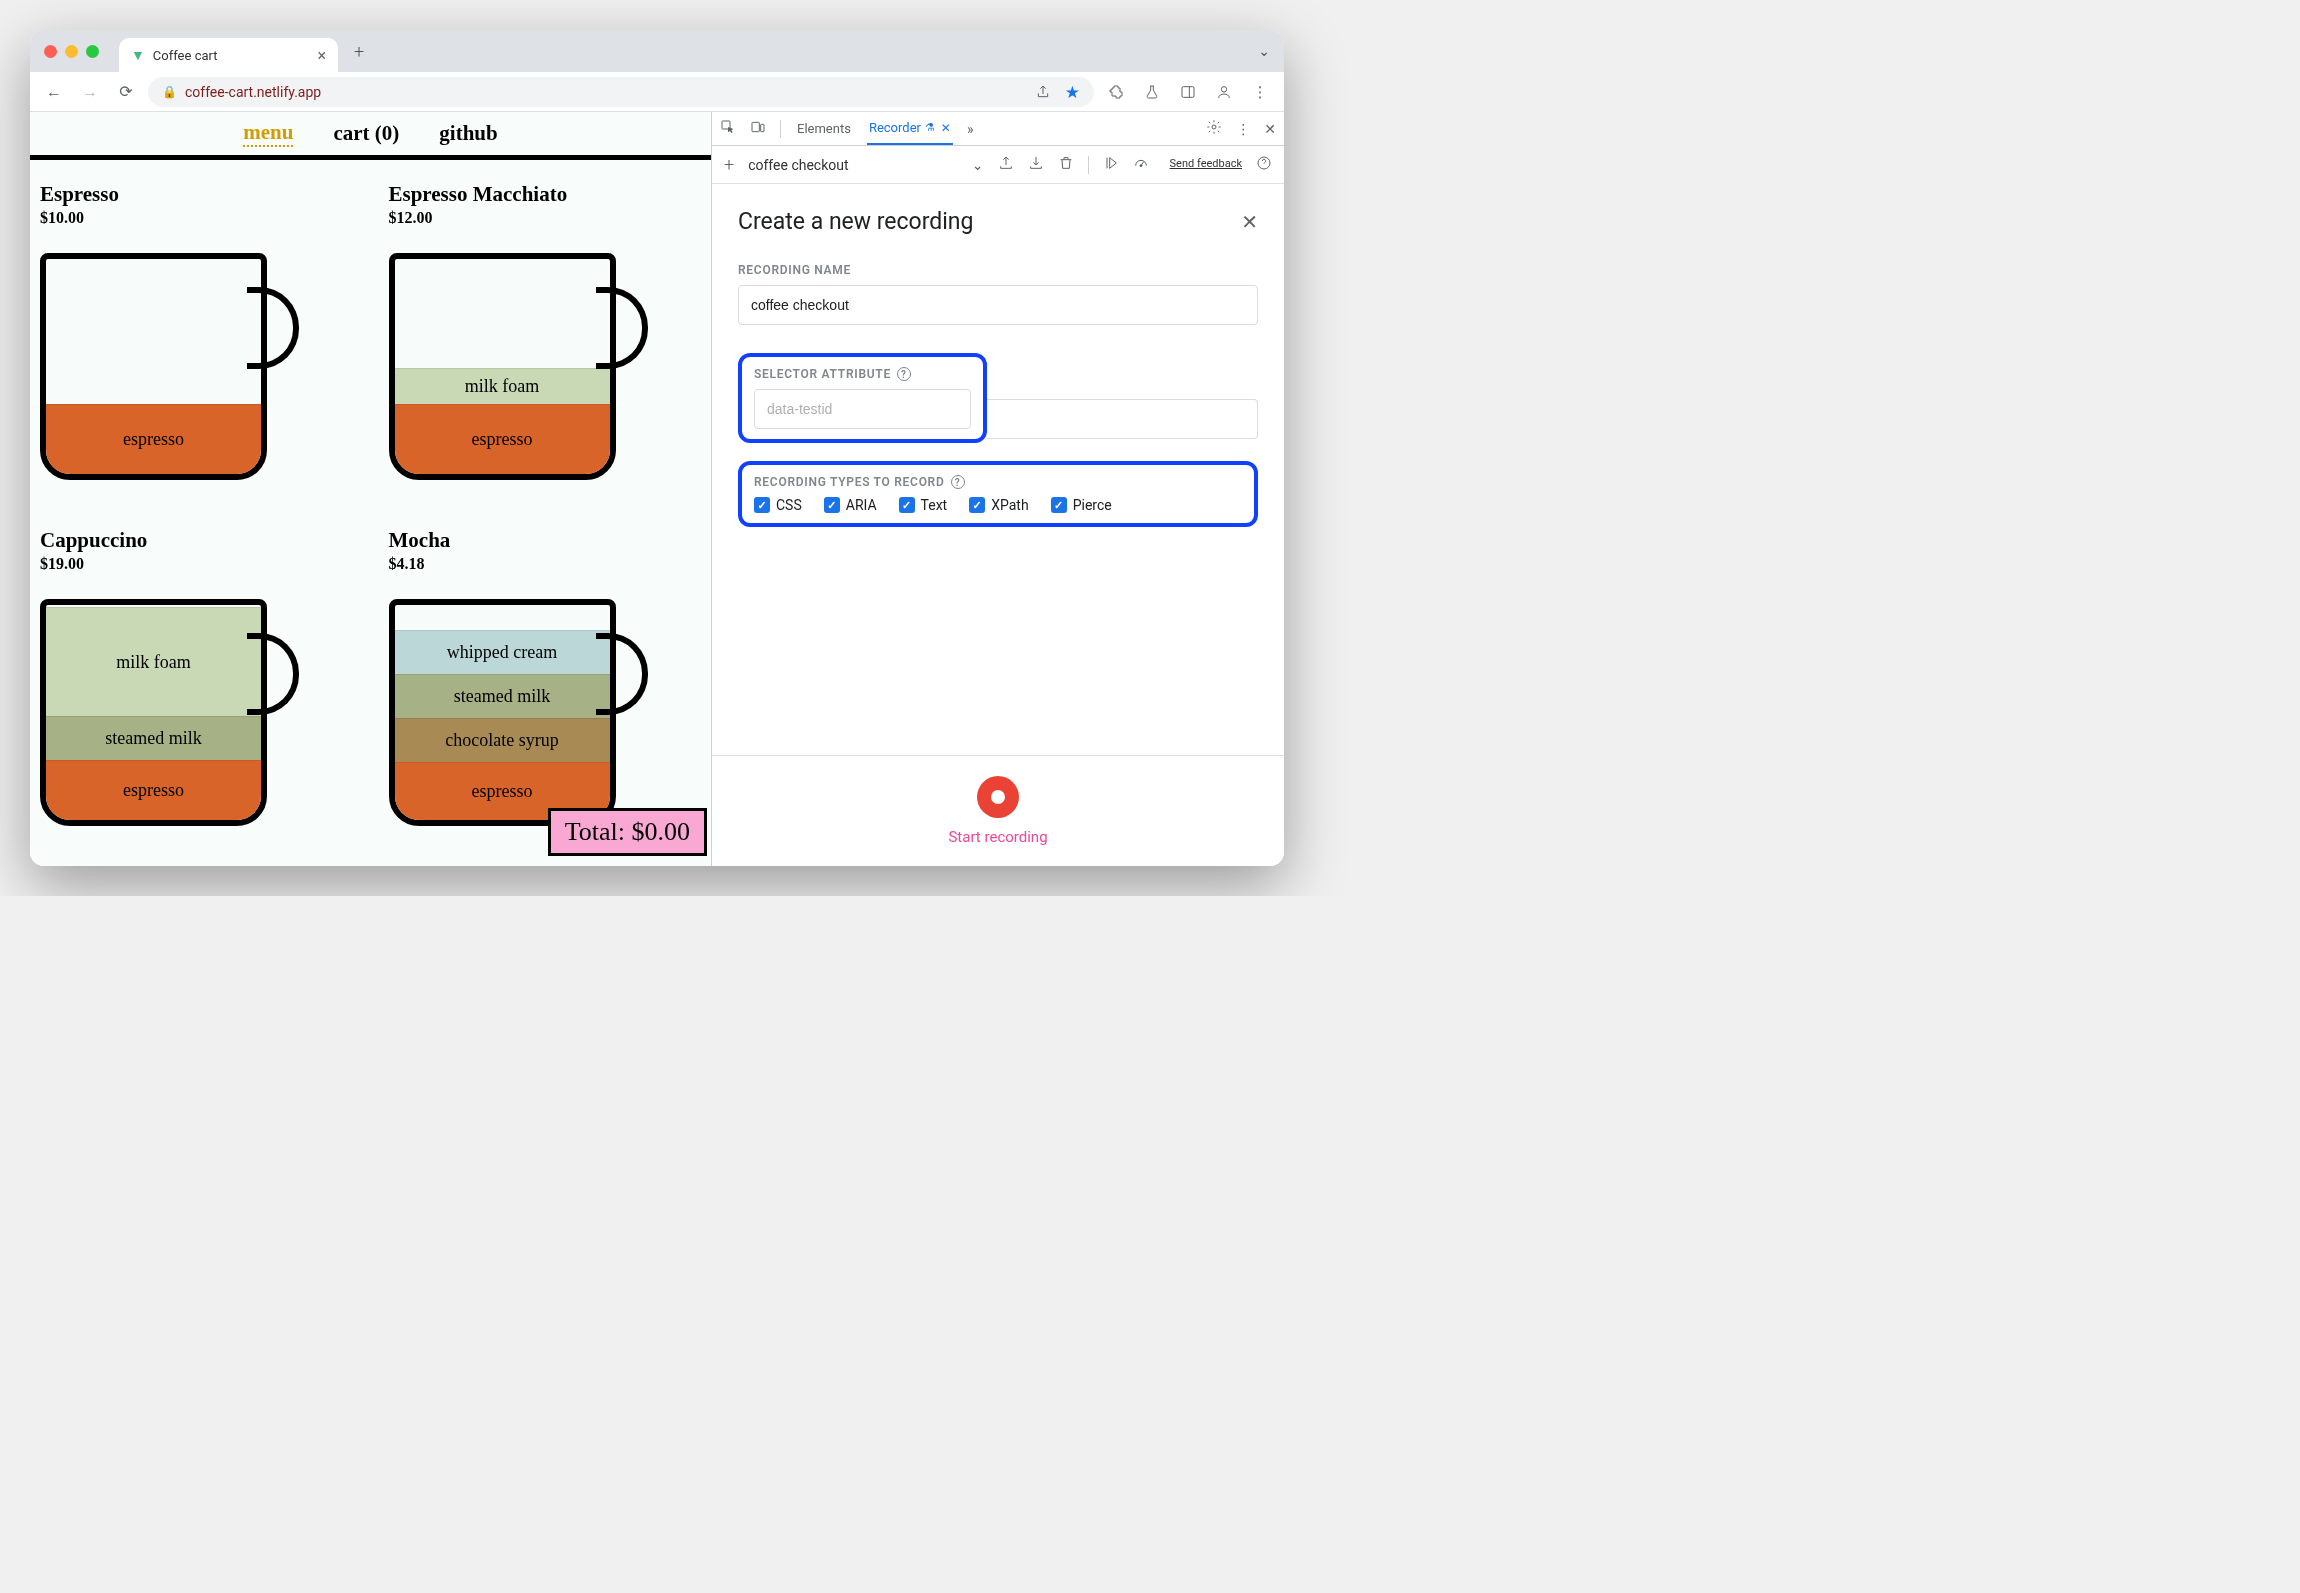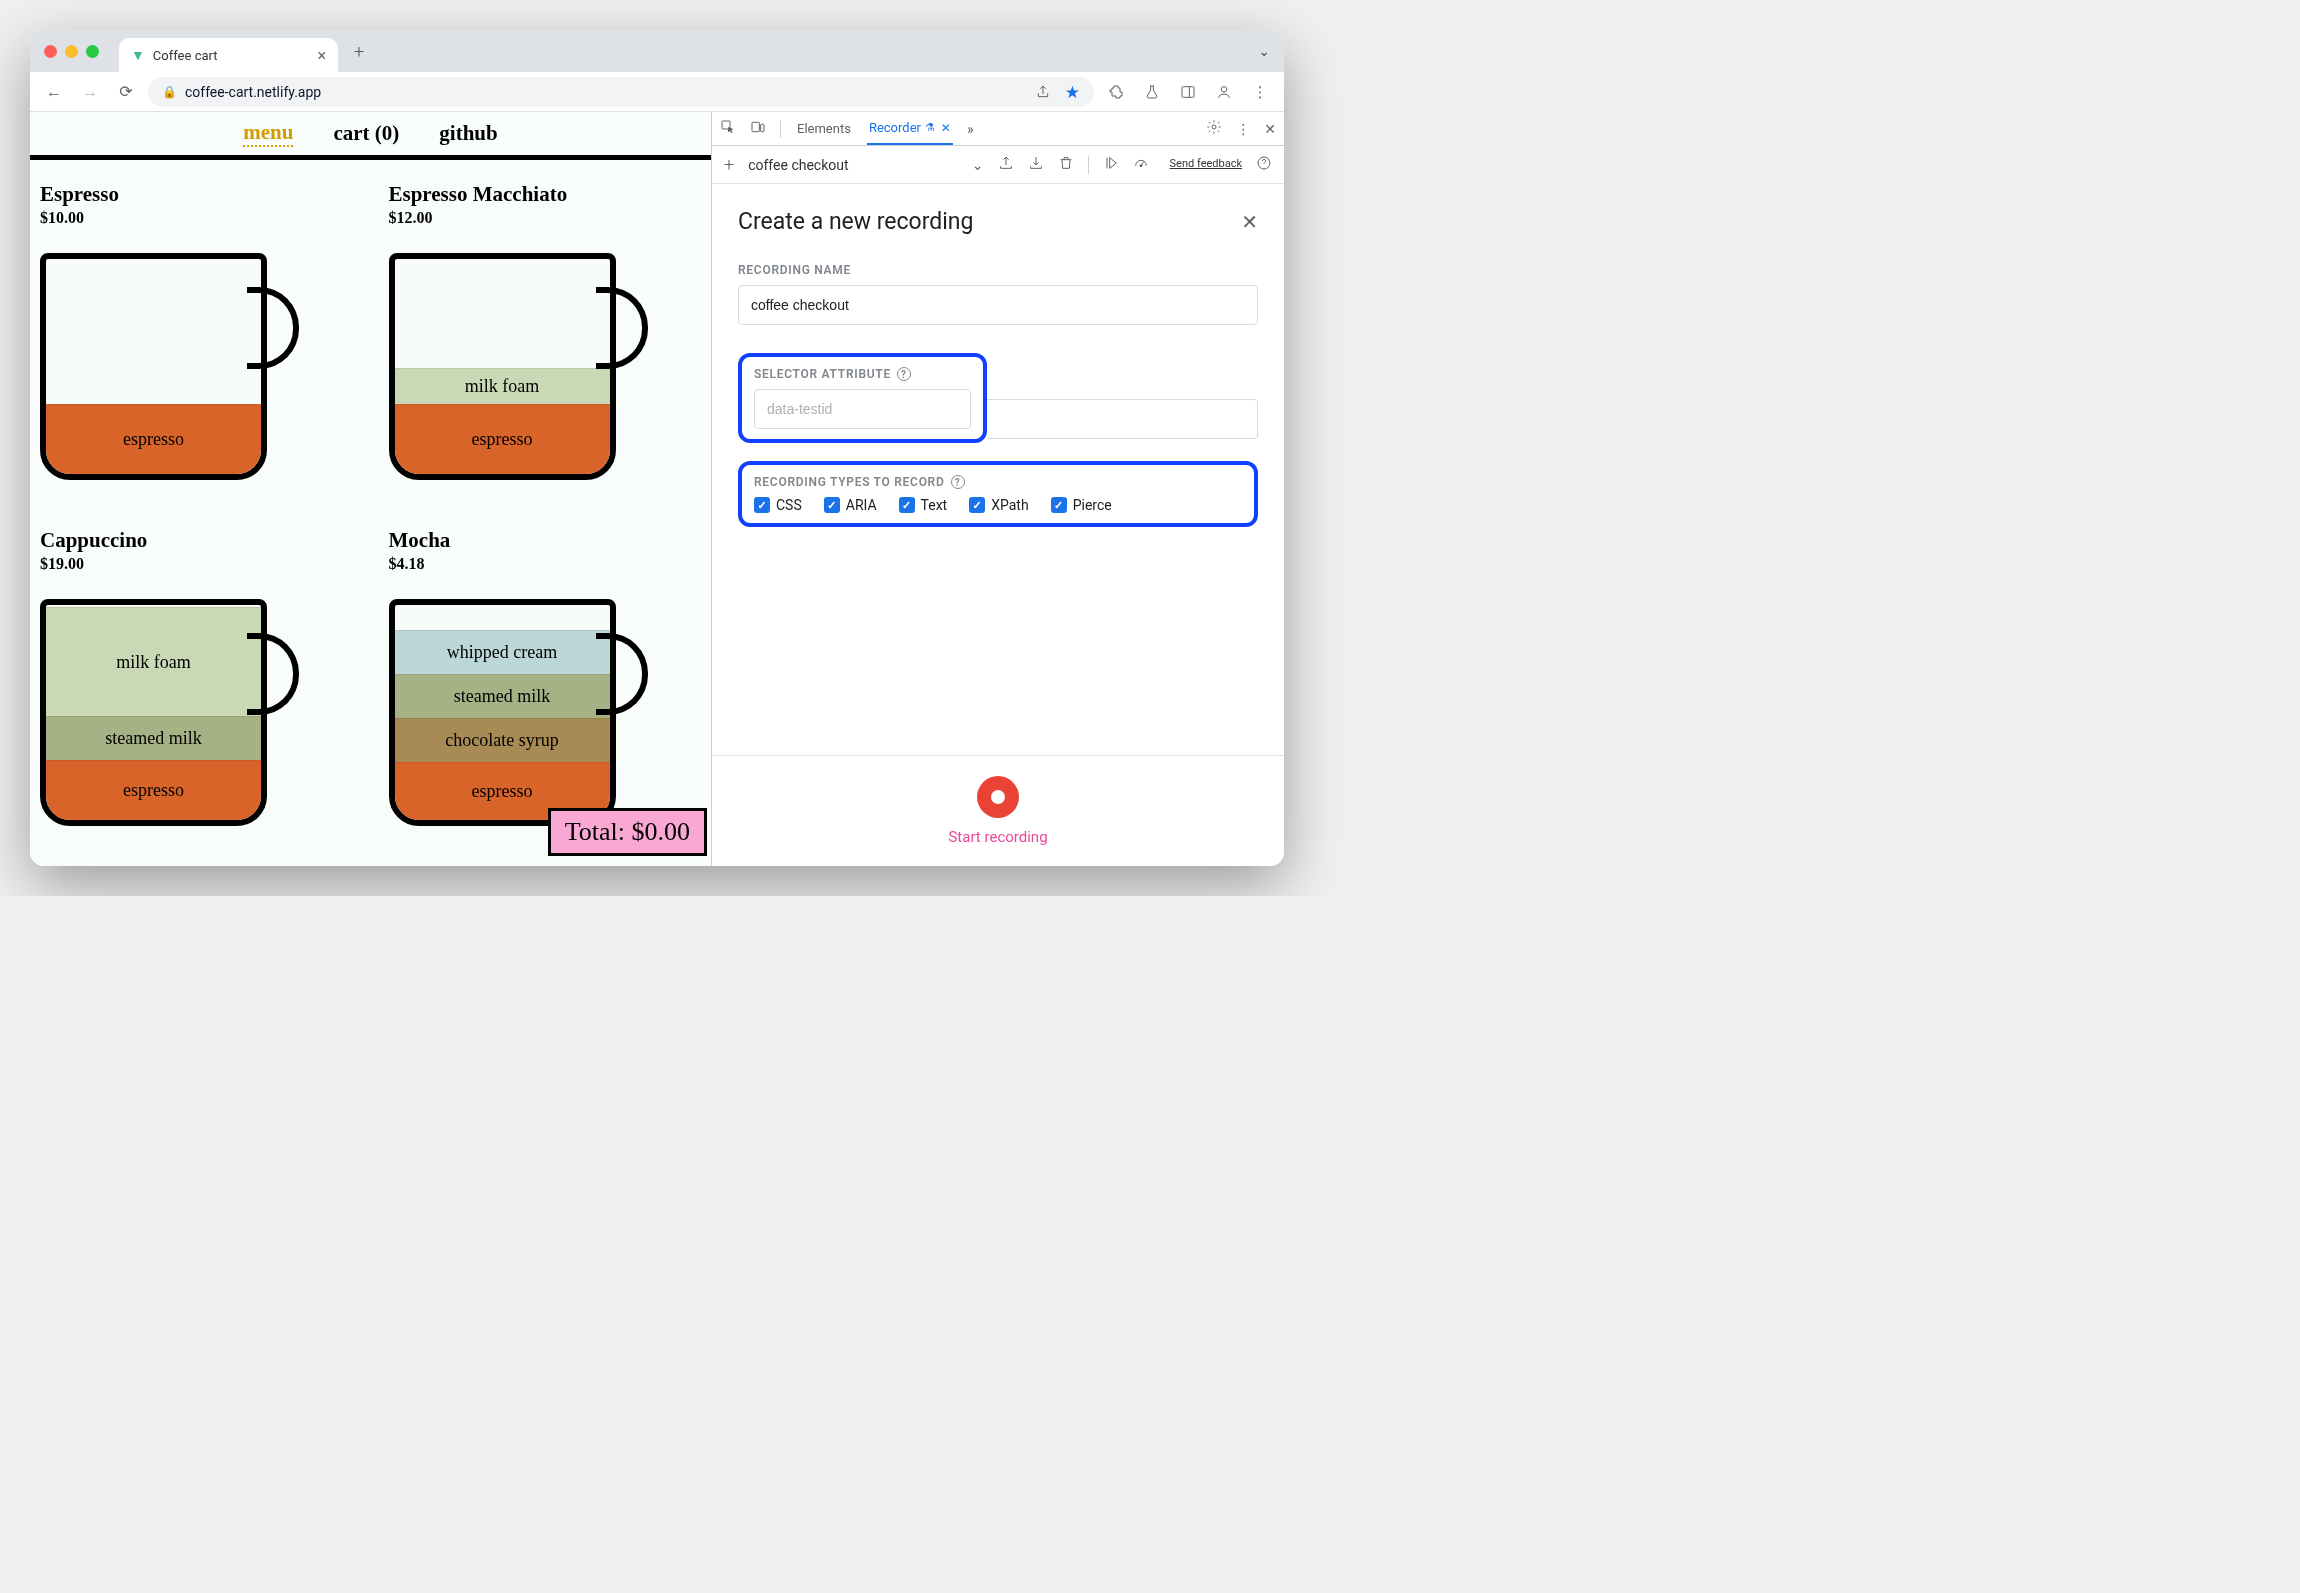--- a/index.html
+++ b/index.html
@@ -67,21 +67,21 @@
   background: #f1f3f4;
   border-radius: 15px;
   display: flex;
   align-items: center;
   padding: 0 14px;
   gap: 8px;
   font-size: 14px;
   color: #5f6368;
 }
 .lock-icon { font-size: 12px; }
-.url-text { color: #0f172a; }
+.url-text { color: #7f1d1d; }
 .abar-icon { width: 28px; height: 28px; display: flex; align-items: center; justify-content: center; color: #5f6368; font-size: 15px; }
 .star-icon { color: #1a73e8; font-size: 17px; }
 
 .content {
   flex: 1;
   display: flex;
   overflow: hidden;
 }
 .page-area {
   flex: 1;

